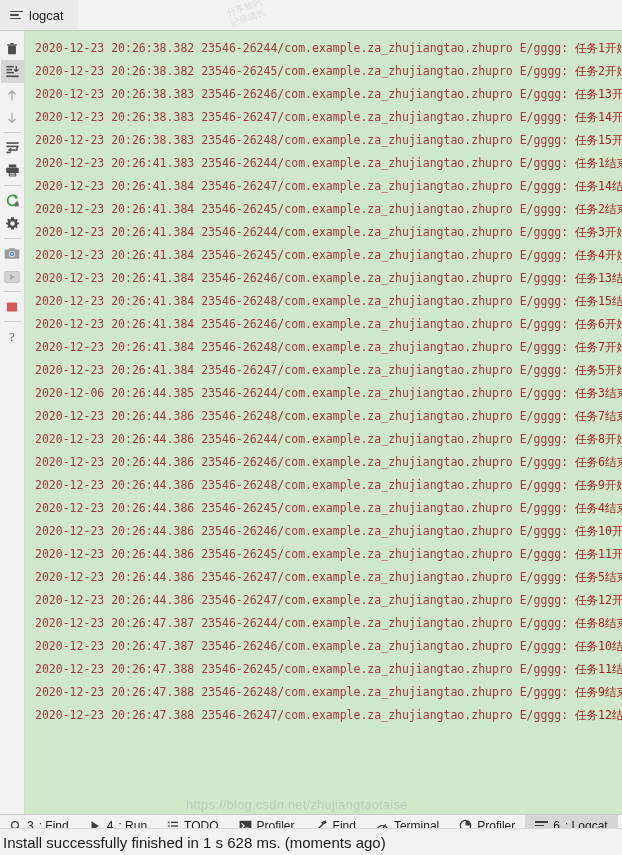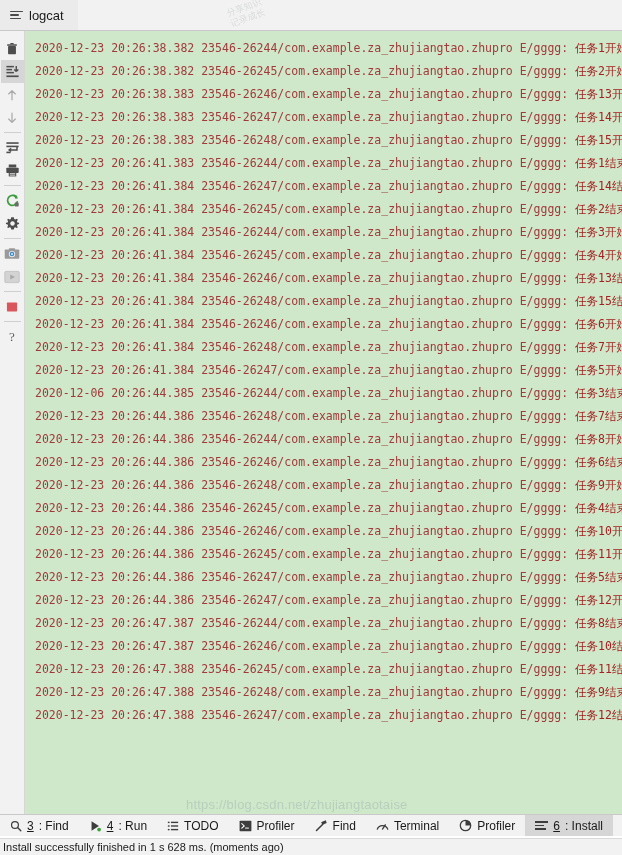--- a/index.html
+++ b/index.html
@@ -144,28 +144,28 @@
   .twbtn.active { background: #d6d6d6; }
   .twbtn .mn { text-decoration: underline; }
   #bottom-bar-filler { flex: 1; }
 
   
   #status-bar {
     position: absolute;
     left: 0;
     right: 0;
     bottom: 0;
-    height: 17px;
+    height: 27px;
     background: #f2f2f2;
     border-top: 1px solid #d9d9d9;
     display: flex;
     align-items: center;
     padding-left: 3px;
     box-sizing: border-box;
-    font-size: 11px;
+    font-size: 15px;
     color: #1a1a1a;
   }
 
   
   #watermark {
     position: absolute;
     left: 186px;
     bottom: 24px;
     font-size: 13px;
     color: rgba(130,150,160,0.30);
@@ -416,21 +416,21 @@
     <span>Profiler</span>
   </div>
 
   <div class="twbtn active">
     <span class="hamburger" style="width:13px;height:9px;position:relative;display:inline-block;">
       <i style="position:absolute;left:0;top:0;height:1.6px;width:13px;background:#3d3d3d;"></i>
       <i style="position:absolute;left:0;top:3.7px;height:1.6px;width:9px;background:#3d3d3d;"></i>
       <i style="position:absolute;left:0;top:7.4px;height:1.6px;width:11px;background:#3d3d3d;"></i>
     </span>
     <span class="mn">6</span>
-      <span>: Install</span>
+      <span>: Logcat</span>
   </div>
 
   <div id="bottom-bar-filler"></div>
 
   <div id="watermark">https://blog.csdn.net/zhujiangtaotaise</div>
 </div>
 
 <div id="status-bar">
   <span>Install successfully finished in 1 s 628 ms. (moments ago)</span>
 </div>

